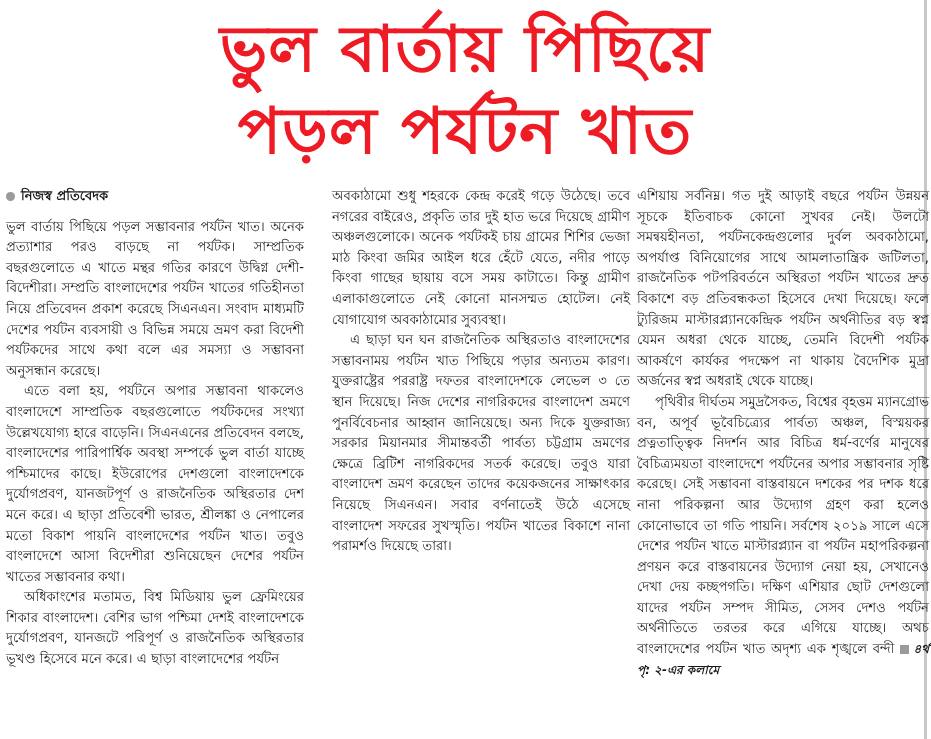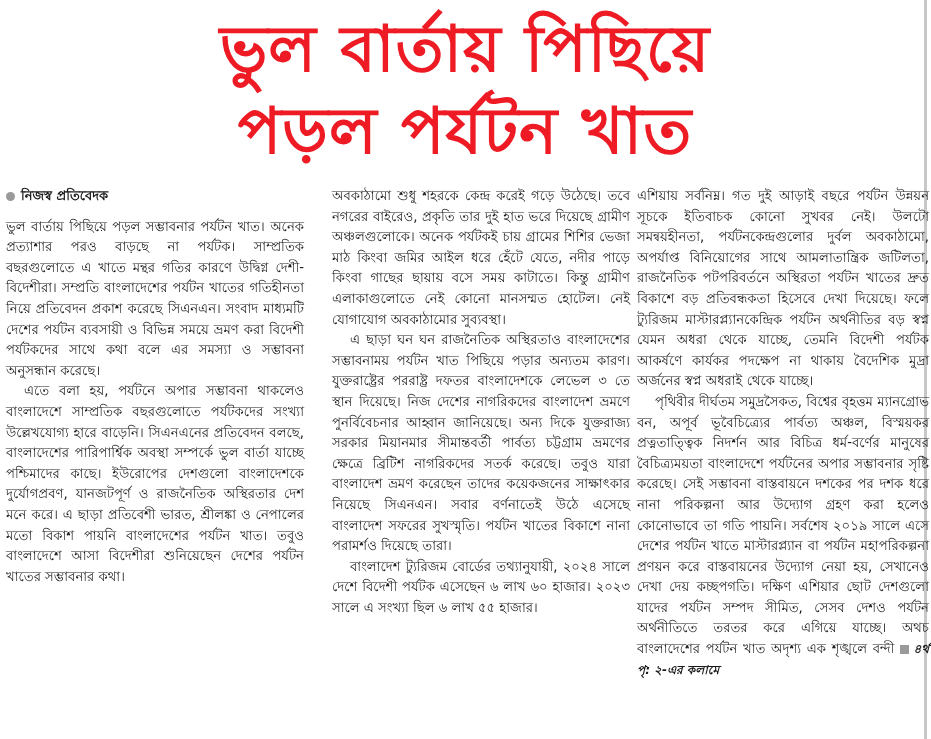--- a/index.html
+++ b/index.html
@@ -35,24 +35,24 @@
   <div>পড়ল পর্যটন খাত</div>
 </div>
 
 <div class="col col1">
   <div class="byline">
     <span class="dot"></span>
     <span>নিজস্ব প্রতিবেদক</span>
   </div>
   <p>ভুল বার্তায় পিছিয়ে পড়ল সম্ভাবনার পর্যটন খাত। অনেক প্রত্যাশার পরও বাড়ছে না পর্যটক। সাম্প্রতিক বছরগুলোতে এ খাতে মন্থর গতির কারণে উদ্বিগ্ন দেশী-বিদেশীরা। সম্প্রতি বাংলাদেশের পর্যটন খাতের গতিহীনতা নিয়ে প্রতিবেদন প্রকাশ করেছে সিএনএন। সংবাদ মাধ্যমটি দেশের পর্যটন ব্যবসায়ী ও বিভিন্ন সময়ে ভ্রমণ করা বিদেশী পর্যটকদের সাথে কথা বলে এর সমস্যা ও সম্ভাবনা অনুসন্ধান করেছে।</p>
   <p class="indent">এতে বলা হয়, পর্যটনে অপার সম্ভাবনা থাকলেও বাংলাদেশে সাম্প্রতিক বছরগুলোতে পর্যটকদের সংখ্যা উল্লেখযোগ্য হারে বাড়েনি। সিএনএনের প্রতিবেদন বলছে, বাংলাদেশের পারিপার্শ্বিক অবস্থা সম্পর্কে ভুল বার্তা যাচ্ছে পশ্চিমাদের কাছে। ইউরোপের দেশগুলো বাংলাদেশকে দুর্যোগপ্রবণ, যানজটপূর্ণ ও রাজনৈতিক অস্থিরতার দেশ মনে করে। এ ছাড়া প্রতিবেশী ভারত, শ্রীলঙ্কা ও নেপালের মতো বিকাশ পায়নি বাংলাদেশের পর্যটন খাত। তবুও বাংলাদেশে আসা বিদেশীরা শুনিয়েছেন দেশের পর্যটন খাতের সম্ভাবনার কথা।</p>
+  <p class="indent">অধিকাংশের মতামত, বিশ্ব মিডিয়ায় ভুল ফ্রেমিংয়ের শিকার বাংলাদেশ। বেশির ভাগ পশ্চিমা দেশই বাংলাদেশকে দুর্যোগপ্রবণ, যানজটে পরিপূর্ণ ও রাজনৈতিক অস্থিরতার ভূখণ্ড হিসেবে মনে করে। এ ছাড়া বাংলাদেশের পর্যটন</p>
 </div>
 
 <div class="col col2">
   <p>অবকাঠামো শুধু শহরকে কেন্দ্র করেই গড়ে উঠেছে। তবে নগরের বাইরেও, প্রকৃতি তার দুই হাত ভরে দিয়েছে গ্রামীণ অঞ্চলগুলোকে। অনেক পর্যটকই চায় গ্রামের শিশির ভেজা মাঠ কিংবা জমির আইল ধরে হেঁটে যেতে, নদীর পাড়ে কিংবা গাছের ছায়ায় বসে সময় কাটাতে। কিন্তু গ্রামীণ এলাকাগুলোতে নেই কোনো মানসম্মত হোটেল। নেই যোগাযোগ অবকাঠামোর সুব্যবস্থা।</p>
   <p class="indent">এ ছাড়া ঘন ঘন রাজনৈতিক অস্থিরতাও বাংলাদেশের সম্ভাবনাময় পর্যটন খাত পিছিয়ে পড়ার অন্যতম কারণ। যুক্তরাষ্ট্রের পররাষ্ট্র দফতর বাংলাদেশকে লেভেল ৩ তে স্থান দিয়েছে। নিজ দেশের নাগরিকদের বাংলাদেশ ভ্রমণে পুনর্বিবেচনার আহ্বান জানিয়েছে। অন্য দিকে যুক্তরাজ্য সরকার মিয়ানমার সীমান্তবর্তী পার্বত্য চট্টগ্রাম ভ্রমণের ক্ষেত্রে ব্রিটিশ নাগরিকদের সতর্ক করেছে। তবুও যারা বাংলাদেশ ভ্রমণ করেছেন তাদের কয়েকজনের সাক্ষাৎকার নিয়েছে সিএনএন। সবার বর্ণনাতেই উঠে এসেছে বাংলাদেশ সফরের সুখস্মৃতি। পর্যটন খাতের বিকাশে নানা পরামর্শও দিয়েছে তারা।</p>
-  <p class="indent">বাংলাদেশ ট্যুরিজম বোর্ডের তথ্যানুযায়ী, ২০২৪ সালে দেশে বিদেশী পর্যটক এসেছেন ৬ লাখ ৬০ হাজার। ২০২৩ সালে এ সংখ্যা ছিল ৬ লাখ ৫৫ হাজার।</p>
 </div>
 
 <div class="col col3">
   <p>এশিয়ায় সর্বনিম্ন। গত দুই আড়াই বছরে পর্যটন উন্নয়ন সূচকে ইতিবাচক কোনো সুখবর নেই। উলটো সমন্বয়হীনতা, পর্যটনকেন্দ্রগুলোর দুর্বল অবকাঠামো, অপর্যাপ্ত বিনিয়োগের সাথে আমলাতান্ত্রিক জটিলতা, রাজনৈতিক পটপরিবর্তনে অস্থিরতা পর্যটন খাতের দ্রুত বিকাশে বড় প্রতিবন্ধকতা হিসেবে দেখা দিয়েছে। ফলে ট্যুরিজম মাস্টারপ্ল্যানকেন্দ্রিক পর্যটন অর্থনীতির বড় স্বপ্ন যেমন অধরা থেকে যাচ্ছে, তেমনি বিদেশী পর্যটক আকর্ষণে কার্যকর পদক্ষেপ না থাকায় বৈদেশিক মুদ্রা অর্জনের স্বপ্ন অধরাই থেকে যাচ্ছে।</p>
   <p class="indent"><span>পৃথিবীর দীর্ঘতম সমুদ্রসৈকত, বিশ্বের বৃহত্তম ম্যানগ্রোভ বন, অপূর্ব ভূবৈচিত্র্যের পার্বত্য অঞ্চল, বিস্ময়কর প্রত্নতাত্ত্বিক নিদর্শন আর বিচিত্র ধর্ম-বর্ণের মানুষের বৈচিত্র্যময়তা বাংলাদেশে পর্যটনের অপার সম্ভাবনার সৃষ্টি করেছে। সেই সম্ভাবনা বাস্তবায়নে দশকের পর দশক ধরে নানা পরিকল্পনা আর উদ্যোগ গ্রহণ করা হলেও কোনোভাবে তা গতি পায়নি। সর্বশেষ ২০১৯ সালে এসে দেশের পর্যটন খাতে মাস্টারপ্ল্যান বা পর্যটন মহাপরিকল্পনা প্রণয়ন করে বাস্তবায়নের উদ্যোগ নেয়া হয়, সেখানেও দেখা দেয় কচ্ছপগতি। দক্ষিণ এশিয়ার ছোট দেশগুলো যাদের পর্যটন সম্পদ সীমিত, সেসব দেশও পর্যটন অর্থনীতিতে তরতর করে এগিয়ে যাচ্ছে। অথচ বাংলাদেশের পর্যটন খাত অদৃশ্য এক শৃঙ্খলে বন্দী</span><span class="cont-marker"></span><span class="jump">৪র্থ পৃ: ২-এর কলামে</span></p>
 </div>
 
 </body></html>

